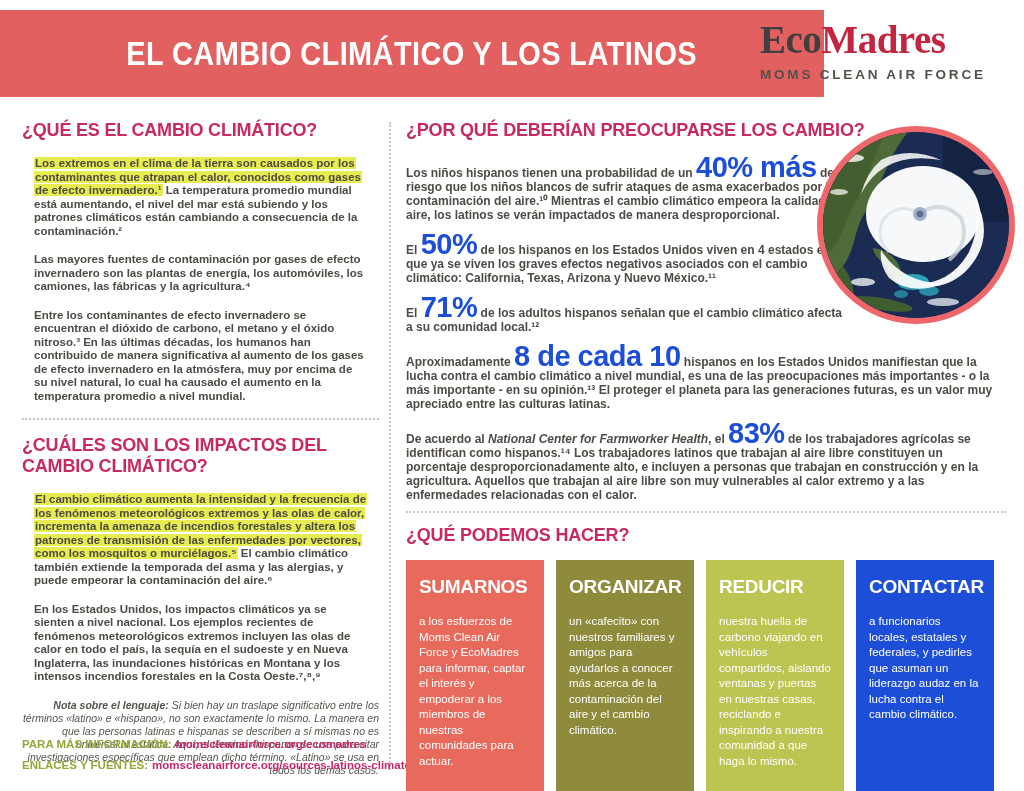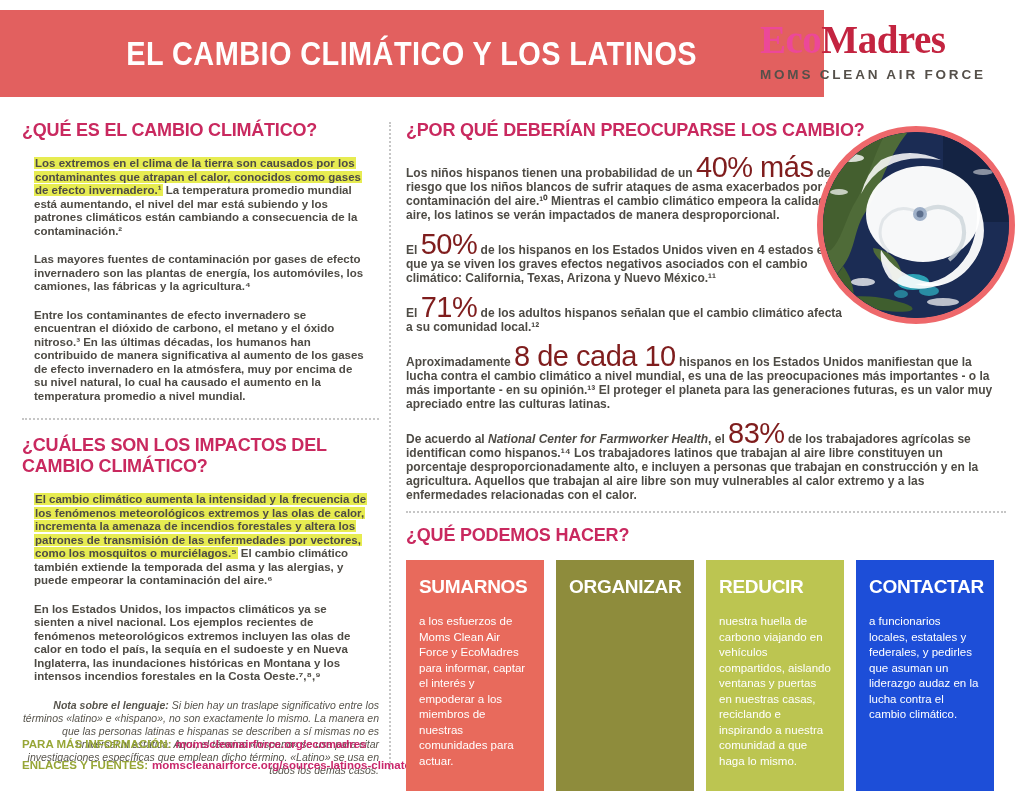--- a/index.html
+++ b/index.html
@@ -4,41 +4,41 @@
 <style>
   html,body{margin:0;padding:0;}
   body{width:1024px;height:791px;position:relative;background:#ffffff;overflow:hidden;
        font-family:"Liberation Sans",sans-serif;color:#4e4b45;}
   .banner{position:absolute;left:0;top:10px;width:824px;height:87px;background:#e2605f;
           display:flex;align-items:center;justify-content:center;}
   .banner h1{margin:0;color:#ffffff;font-size:34px;font-weight:700;letter-spacing:0.5px;
              transform:scaleX(0.85);white-space:nowrap;}
   .logo{position:absolute;left:760px;top:20px;width:250px;}
   .logo-name{font-family:"Liberation Serif",serif;font-weight:700;font-size:39px;line-height:40px;letter-spacing:-0.5px;}
-  .logo-eco{color:#ec4899;}
+  .logo-eco{color:#404040;}
   .logo-madres{color:#c32440;}
   .logo-sub{margin-top:7px;font-size:13.5px;font-weight:700;letter-spacing:2.8px;color:#55504a;}
   .vdiv{position:absolute;left:389px;top:122px;height:648px;border-left:2px dotted #c6c6c6;}
   .hdiv{border-top:2px dotted #c6c6c6;margin:15px 0;}
   h2.section{color:#c9295f;font-size:18px;font-weight:700;line-height:21px;margin:0 0 16px;letter-spacing:-0.2px;}
   .left-col{position:absolute;left:22px;top:120px;width:357px;}
   .right-col{position:absolute;left:406px;top:120px;width:600px;}
   .right-col h2.section{margin-bottom:13px;}
   p.body{font-size:11.5px;line-height:13.5px;font-weight:700;margin:0 12px 15px;}
   .hl{background:#e7ec51;box-decoration-break:clone;-webkit-box-decoration-break:clone;padding:0 1px;}
   p.note{font-size:10.5px;line-height:13px;font-weight:400;font-style:italic;color:#57544c;margin:13px 0 0;text-align:right;}
   .b{font-weight:700;}
   .i{font-style:italic;}
   .links{position:absolute;left:22px;top:738px;width:360px;}
   .link-line{font-size:11.5px;font-weight:700;margin-bottom:9px;white-space:nowrap;}
   .link-label{color:#97a636;margin-right:4px;}
   .link-url{color:#c9276b;cursor:pointer;}
   p.stat{font-size:12px;line-height:14px;font-weight:700;margin:0 0 9px;}
   p.stat.narrow{padding-right:158px;}
-  .big{font-size:29px;line-height:26px;font-weight:400;color:#7f1d1d;letter-spacing:-0.5px;}
+  .big{font-size:29px;line-height:26px;font-weight:700;color:#1d4ed8;letter-spacing:-0.5px;}
   .hdiv-right{margin:6px 0 12px;}
   .circle{position:absolute;left:817px;top:126px;width:198px;height:198px;border-radius:50%;
           border:6px solid #ee686b;box-sizing:border-box;overflow:hidden;background:#1b2c54;}
   .circle svg{display:block;width:100%;height:100%;}
   .cards{position:absolute;left:406px;top:560px;width:664px;height:231px;display:flex;gap:12px;}
   .card{width:138px;box-sizing:border-box;padding:16px 13px;color:#ffffff;}
   .card-title{font-size:19px;font-weight:700;letter-spacing:-0.3px;margin-bottom:16px;white-space:nowrap;}
   .card-body{font-size:11.5px;line-height:15.5px;font-weight:400;}
 </style>
 </head>
@@ -124,20 +124,21 @@
     </svg>
   </div>
 
   <div class="cards">
     <div class="card" style="background-color: rgb(232, 106, 92);">
       <div class="card-title">SUMARNOS</div>
       <div class="card-body">a los esfuerzos de Moms Clean Air Force y EcoMadres para informar, captar el interés y empoderar a los miembros de nuestras comunidades para actuar.</div>
     </div>
     <div class="card" style="background-color: rgb(142, 140, 60);">
       <div class="card-title">ORGANIZAR</div>
+      <div class="card-body">un «cafecito» con nuestros familiares y amigos para ayudarlos a conocer más acerca de la contaminación del aire y el cambio climático.</div>
     </div>
     <div class="card" style="background-color: rgb(188, 197, 81);">
       <div class="card-title">REDUCIR</div>
       <div class="card-body">nuestra huella de carbono viajando en vehículos compartidos, aislando ventanas y puertas en nuestras casas, reciclando e inspirando a nuestra comunidad a que haga lo mismo.</div>
     </div>
     <div class="card" style="background-color: #1d4ed8;">
       <div class="card-title">CONTACTAR</div>
       <div class="card-body">a funcionarios locales, estatales y federales, y pedirles que asuman un liderazgo audaz en la lucha contra el cambio climático.</div>
     </div>
   </div>

